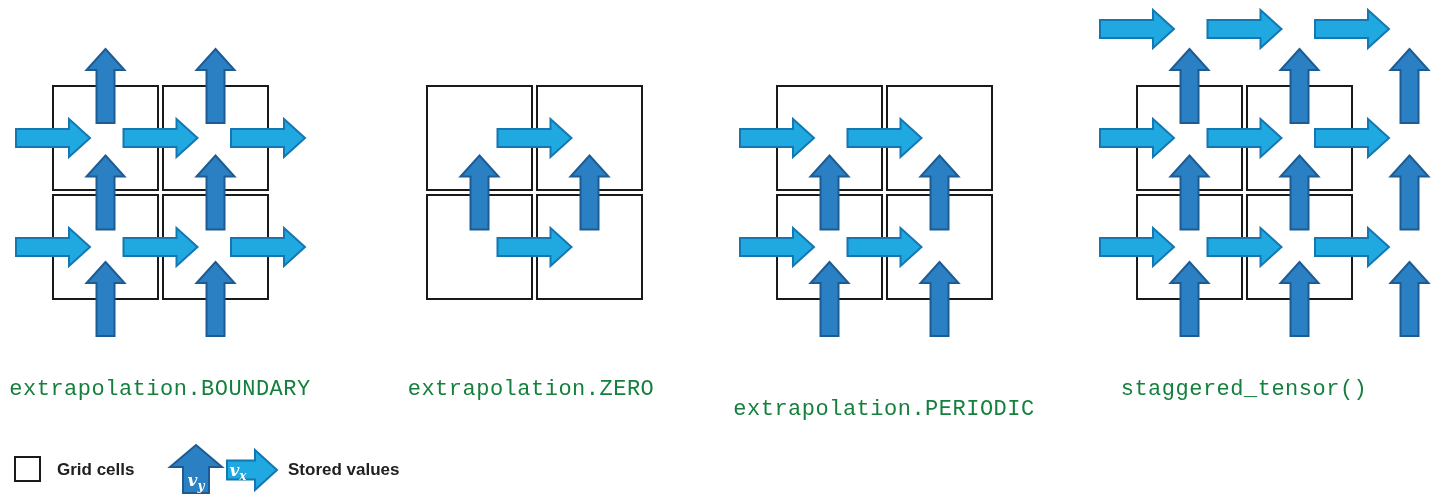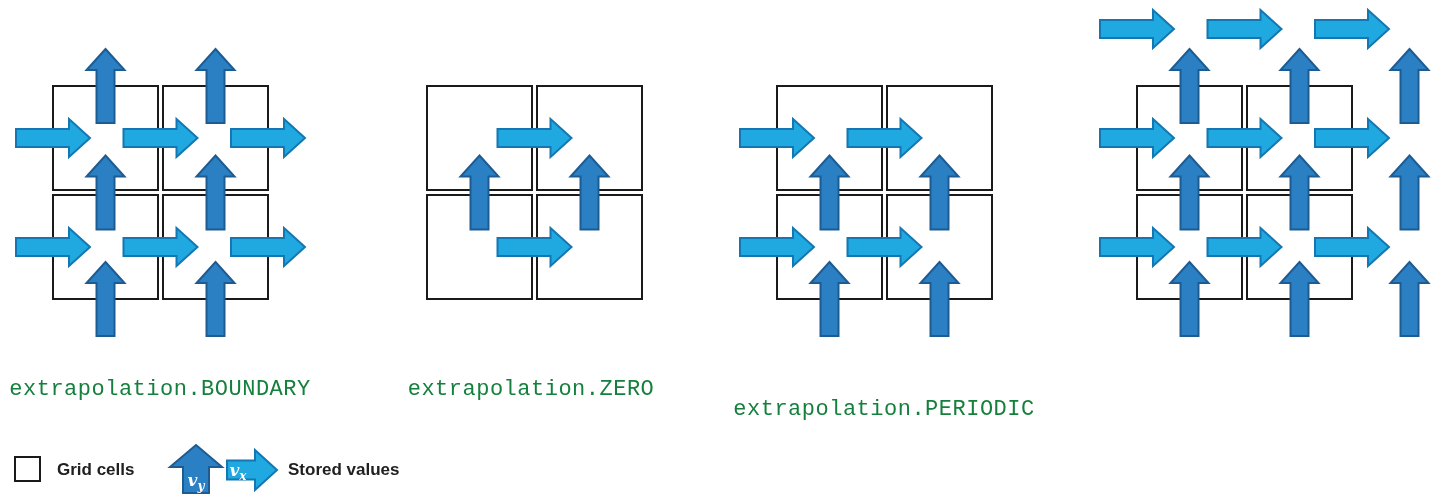--- a/index.html
+++ b/index.html
@@ -121,20 +121,21 @@
       <polygon points="1281.5,138 1260.5,119 1260.5,129 1207.5,129 1207.5,147 1260.5,147 1260.5,157" fill="#1FA9E0" stroke="#1577B2" stroke-width="2" stroke-linejoin="miter"></polygon>
       <polygon points="1389,138 1368,119 1368,129 1315,129 1315,147 1368,147 1368,157" fill="#1FA9E0" stroke="#1577B2" stroke-width="2" stroke-linejoin="miter"></polygon>
       <polygon points="1174,247 1153,228 1153,238 1100,238 1100,256 1153,256 1153,266" fill="#1FA9E0" stroke="#1577B2" stroke-width="2" stroke-linejoin="miter"></polygon>
       <polygon points="1281.5,247 1260.5,228 1260.5,238 1207.5,238 1207.5,256 1260.5,256 1260.5,266" fill="#1FA9E0" stroke="#1577B2" stroke-width="2" stroke-linejoin="miter"></polygon>
       <polygon points="1389,247 1368,228 1368,238 1315,238 1315,256 1368,256 1368,266" fill="#1FA9E0" stroke="#1577B2" stroke-width="2" stroke-linejoin="miter"></polygon>
     </svg>
 
   <div class="panel-label pl1">extrapolation.BOUNDARY</div>
   <div class="panel-label pl2">extrapolation.ZERO</div>
   <div class="panel-label pl3">extrapolation.PERIODIC</div>
+  <div class="panel-label pl4">staggered_tensor()</div>
 
   <div class="legend">
     <div class="legend-square"></div>
     <span class="legend-text lt-grid">Grid cells</span>
 
     <svg class="legend-arrows-svg" width="420" height="58" viewBox="0 438 420 58">
       <polygon points="196,445 222,467 209,467 209,493 183,493 183,467 170,467" fill="#2B7FC3" stroke="#1D5C93" stroke-width="2"></polygon>
       <text class="vsym" x="196" y="486" text-anchor="middle" font-size="17"><tspan>v</tspan><tspan font-size="12" dy="4">y</tspan></text>
 
       <polygon points="277,470 255,450 255,460.5 227,460.5 227,479.5 255,479.5 255,490" fill="#1FA9E0" stroke="#1577B2" stroke-width="2"></polygon>

